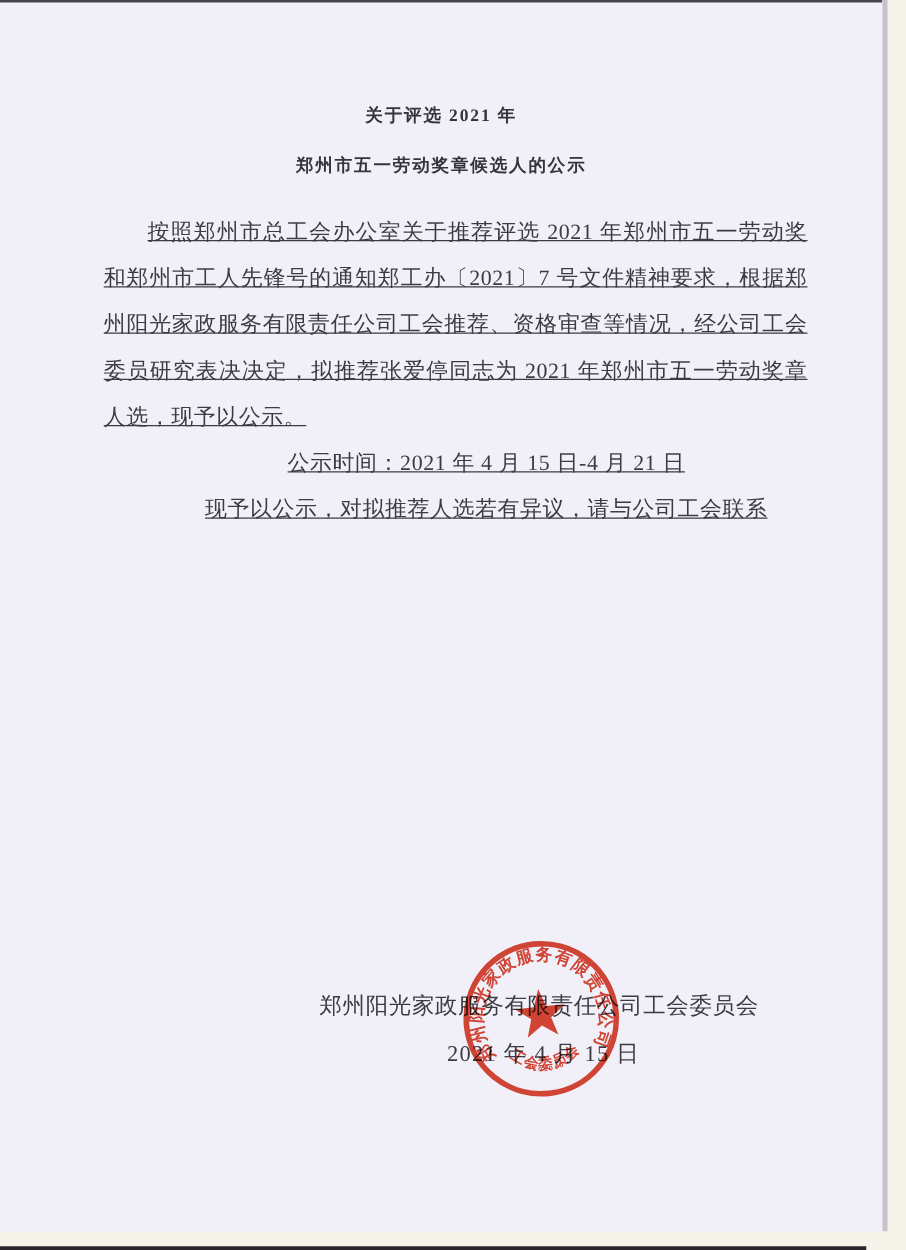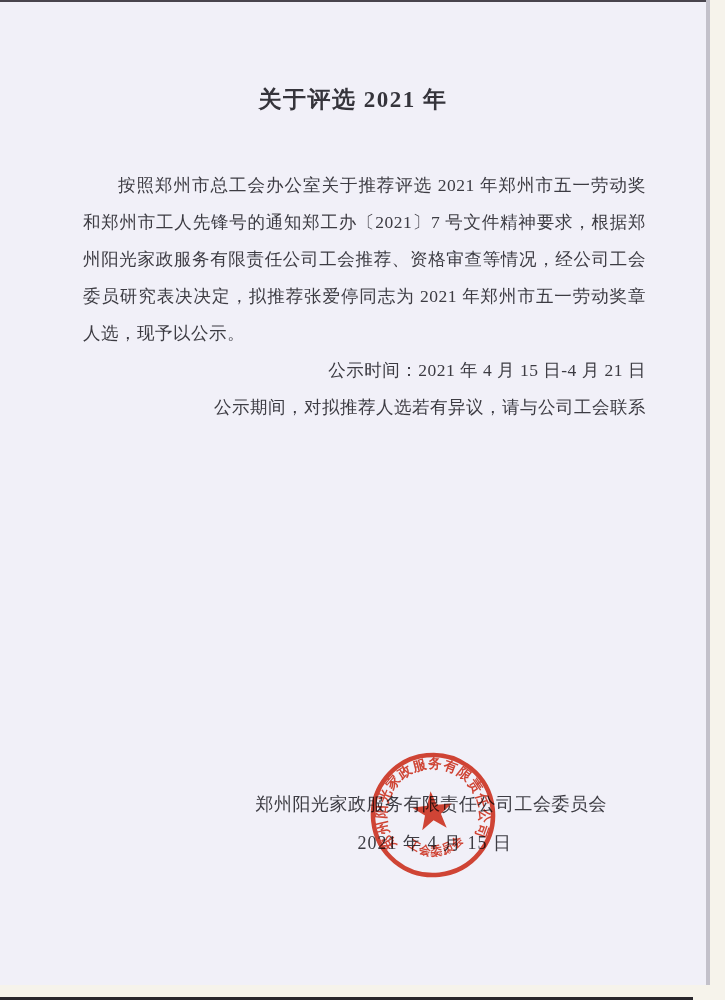--- a/index.html
+++ b/index.html
@@ -37,40 +37,41 @@
     position: absolute; left: 0; bottom: 0;
     width: 693px; height: 3px;
     background: #29262c;
   }
 
   .doc-title {
     position: absolute;
     left: 0;
     width: 706px;
     text-align: center;
-    font-size: 23px;
+    font-size: 14px;
     font-weight: bold;
     color: #35343b;
     letter-spacing: 1.5px;
   }
   .doc-title.line1 { top: 84px; }
   .doc-title.line2 { top: 124px; }
 
   .doc-body {
     position: absolute;
     left: 83px; top: 167px;
     width: 563px;
     font-size: 17.5px;
     line-height: 37px;
     color: #3c3b42;
     text-align: justify;
     letter-spacing: 0.5px;
+    text-decoration: underline;
   }
   .doc-body p.para { text-indent: 2em; }
-  .doc-body p.notice { text-indent: 2.8em; text-align: right; }
+  .doc-body p.notice { text-indent: 2.8em; text-align: center; }
 
   .doc-signature {
     position: absolute;
     top: 792px;
     right: 118px;
     font-size: 18px;
     color: #3c3b42;
     letter-spacing: 0.5px;
   }
   .doc-date {
@@ -95,25 +96,26 @@
   .seal .ring-text  { font-family: "Liberation Sans", "DejaVu Sans", sans-serif; font-size: 13.5px; font-weight: bold; letter-spacing: 1px; }
   .seal .inner-text { font-family: "Liberation Sans", "DejaVu Sans", sans-serif; font-size: 11.5px; font-weight: bold; letter-spacing: 1px; }
   .seal .serial-text{ font-family: "Liberation Sans", "DejaVu Sans", sans-serif; font-size: 5.5px;  font-weight: bold; letter-spacing: 1.5px; }
 </style>
 </head>
 <body>
 
 <div class="scan-page">
 
   <h1 class="doc-title line1">关于评选 2021 年</h1>
+  <h1 class="doc-title line2">郑州市五一劳动奖章候选人的公示</h1>
 
   <div class="doc-body">
     <p class="para">按照郑州市总工会办公室关于推荐评选 2021 年郑州市五一劳动奖和郑州市工人先锋号的通知郑工办〔2021〕7 号文件精神要求，根据郑州阳光家政服务有限责任公司工会推荐、资格审查等情况，经公司工会委员研究表决决定，拟推荐张爱停同志为 2021 年郑州市五一劳动奖章人选，现予以公示。</p>
     <p class="notice">公示时间：2021 年 4 月 15 日-4 月 21 日</p>
-    <p class="notice">公示期间，对拟推荐人选若有异议，请与公司工会联系</p>
+    <p class="notice">现予以公示，对拟推荐人选若有异议，请与公司工会联系</p>
   </div>
 
   <div class="doc-signature">郑州阳光家政服务有限责任公司工会委员会</div>
   <div class="doc-date">2021 年 4 月 15 日</div>
 
   <div class="seal">
     <svg viewBox="0 0 140 140" xmlns="http://www.w3.org/2000/svg">
       <defs>
         <path id="seal-ring-path" d="M 31.5 97 A 47 47 0 1 1 108.5 97" fill="none"></path>
         <path id="seal-bottom-path" d="M 39 95 A 40 40 0 0 0 101 95" fill="none"></path>

